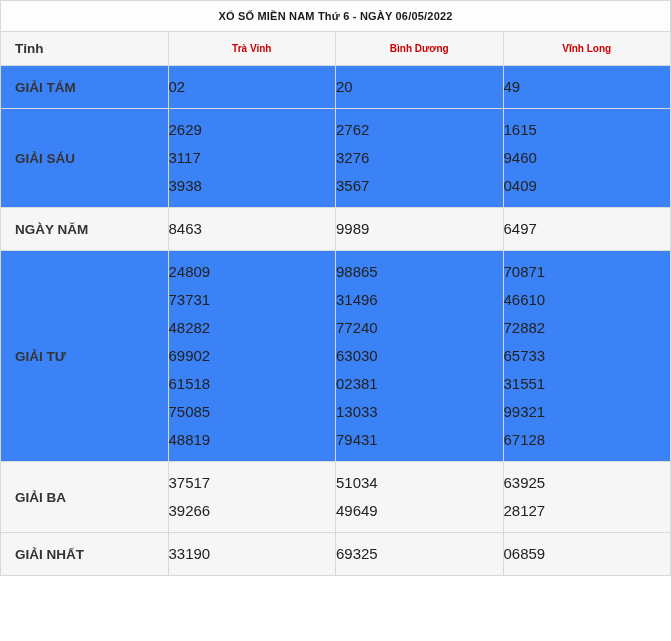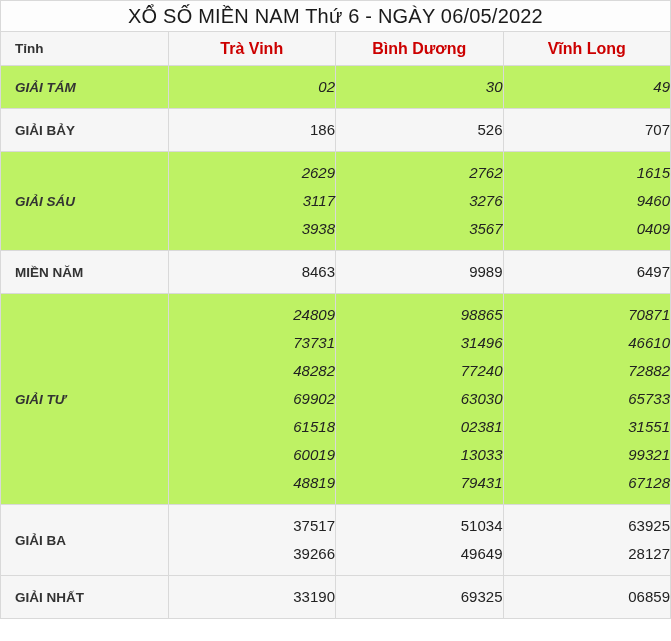--- a/index.html
+++ b/index.html
@@ -23,63 +23,63 @@
   }
   .lottery-table td, .lottery-table th {
     border: 1px solid #d9d9d9;
     padding: 0;
     margin: 0;
   }
   
   .title-cell {
     background: #fdfdfd;
     text-align: center;
-    font-size: 20px;
-    font-weight: normal;
+    font-size: 11px;
+    font-weight: bold;
     color: #1a1a1a;
     height: 31px;
     letter-spacing: 0.2px;
     border-top: 2px solid #d9d9d9;
   }
   
   .hdr-row td {
     background: #f6f6f6;
     height: 34px;
   }
   .hdr-prov {
     text-align: center;
-    font-size: 16px;
+    font-size: 10px;
     font-weight: bold;
     color: #cc0000;
   }
   .hdr-tinh {
     text-align: left;
     padding-left: 14px !important;
     font-size: 14px;
     font-weight: bold;
     color: #333333;
   }
   
   .prize-label {
     text-align: left;
     padding-left: 14px !important;
     font-size: 13.5px;
     font-weight: bold;
     color: #333333;
     width: 129px;
   }
   .prize-nums {
-    text-align: right;
+    text-align: left;
     font-size: 15px;
     color: #222222;
     line-height: 28px;
     padding: 7px 0 !important;
   }
   .row-shade td { background: #f6f6f6; }
-  .row-plain td { background: #bef264; font-style: italic; }
+  .row-plain td { background: #3b82f6; }
   .num-line { display: block; }
   .col-p { width: 180.6px; }
 </style>
 </head>
 <body>
 
 <div class="page">
   <table class="lottery-table">
     <tbody>
       <tr>
@@ -90,36 +90,24 @@
         <td class="hdr-prov col-p">Trà Vinh</td>
         <td class="hdr-prov col-p">Bình Dương</td>
         <td class="hdr-prov col-p">Vĩnh Long</td>
       </tr>
     <tr class="row-plain">
           <td class="prize-label">GIẢI TÁM</td>
           <td class="prize-nums col-p">
             <span class="num-line">02</span>
           </td>
           <td class="prize-nums col-p">
-            <span class="num-line">30</span>
+            <span class="num-line">20</span>
           </td>
           <td class="prize-nums col-p">
             <span class="num-line">49</span>
-          </td>
-        </tr>
-        <tr class="row-shade">
-          <td class="prize-label">GIẢI BẢY</td>
-          <td class="prize-nums col-p">
-            <span class="num-line">186</span>
-          </td>
-          <td class="prize-nums col-p">
-            <span class="num-line">526</span>
-          </td>
-          <td class="prize-nums col-p">
-            <span class="num-line">707</span>
           </td>
         </tr>
         <tr class="row-plain">
           <td class="prize-label">GIẢI SÁU</td>
           <td class="prize-nums col-p">
             <span class="num-line">2629</span>
             <span class="num-line">3117</span>
             <span class="num-line">3938</span>
           </td>
           <td class="prize-nums col-p">
@@ -127,40 +115,40 @@
             <span class="num-line">3276</span>
             <span class="num-line">3567</span>
           </td>
           <td class="prize-nums col-p">
             <span class="num-line">1615</span>
             <span class="num-line">9460</span>
             <span class="num-line">0409</span>
           </td>
         </tr>
         <tr class="row-shade">
-          <td class="prize-label">MIỀN NĂM</td>
+          <td class="prize-label">NGÀY NĂM</td>
           <td class="prize-nums col-p">
             <span class="num-line">8463</span>
           </td>
           <td class="prize-nums col-p">
             <span class="num-line">9989</span>
           </td>
           <td class="prize-nums col-p">
             <span class="num-line">6497</span>
           </td>
         </tr>
         <tr class="row-plain">
           <td class="prize-label">GIẢI TƯ</td>
           <td class="prize-nums col-p">
             <span class="num-line">24809</span>
             <span class="num-line">73731</span>
             <span class="num-line">48282</span>
             <span class="num-line">69902</span>
             <span class="num-line">61518</span>
-            <span class="num-line">60019</span>
+            <span class="num-line">75085</span>
             <span class="num-line">48819</span>
           </td>
           <td class="prize-nums col-p">
             <span class="num-line">98865</span>
             <span class="num-line">31496</span>
             <span class="num-line">77240</span>
             <span class="num-line">63030</span>
             <span class="num-line">02381</span>
             <span class="num-line">13033</span>
             <span class="num-line">79431</span>

